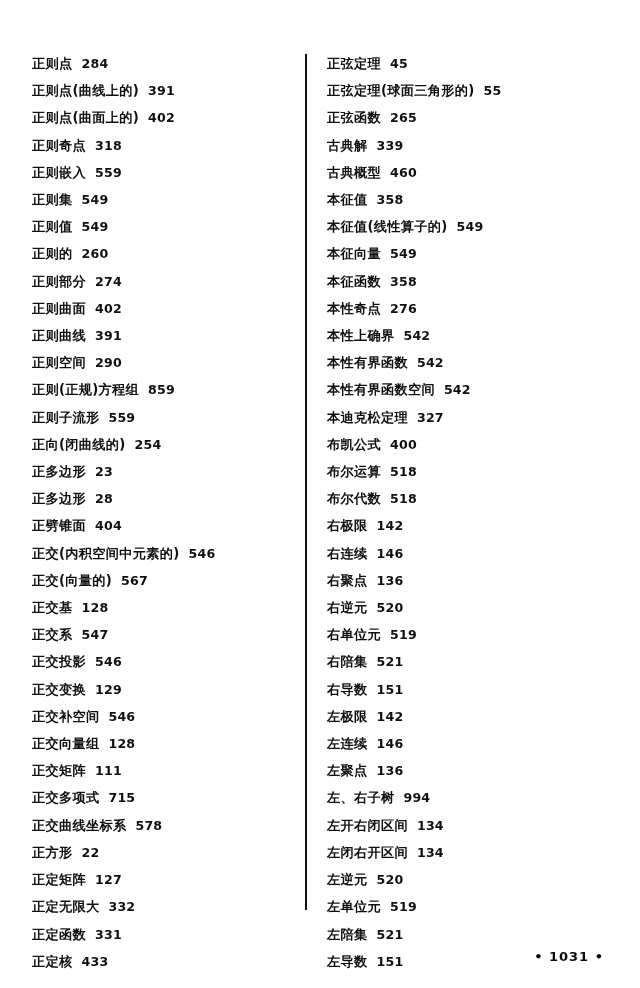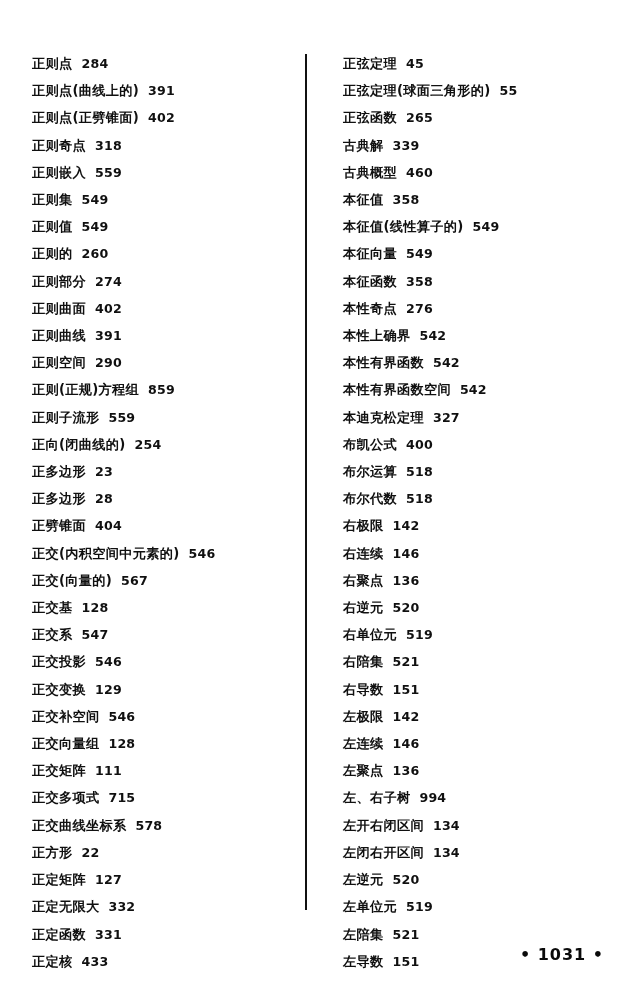--- a/index.html
+++ b/index.html
@@ -41,55 +41,55 @@
   }
   .divider {
     width: 2px;
     background: #111111;
     margin-top: 4px;
     margin-bottom: 60px;
     flex: 0 0 auto;
   }
   .col-right {
     width: 333px;
-    padding-left: 36px;
+    padding-left: 20px;
   }
   .entry {
     font-size: 13.2px;
     line-height: 27.2px;
     white-space: nowrap;
     letter-spacing: 0.3px;
     font-weight: 700;
     color: #101010;
   }
   .entry .num {
     font-family: "DejaVu Sans", "Liberation Sans", sans-serif;
     font-size: 12.6px;
     font-weight: 700;
     margin-left: 9px;
     letter-spacing: 0.2px;
   }
   .pagenum {
     position: absolute;
     right: 36px;
     bottom: 24px;
-    font-size: 16px;
+    font-size: 13px;
     font-weight: 700;
     letter-spacing: 1px;
   }
 </style>
 </head>
 <body>
 
 <div class="page">
   <div class="columns">
     <div class="col col-left" id="left-col">
         <div class="entry"><span>正则点</span><span class="num">284</span></div>
         <div class="entry"><span>正则点(曲线上的)</span><span class="num">391</span></div>
-        <div class="entry"><span>正则点(正劈锥面)</span><span class="num">402</span></div>
+        <div class="entry"><span>正则点(曲面上的)</span><span class="num">402</span></div>
         <div class="entry"><span>正则奇点</span><span class="num">318</span></div>
         <div class="entry"><span>正则嵌入</span><span class="num">559</span></div>
         <div class="entry"><span>正则集</span><span class="num">549</span></div>
         <div class="entry"><span>正则值</span><span class="num">549</span></div>
         <div class="entry"><span>正则的</span><span class="num">260</span></div>
         <div class="entry"><span>正则部分</span><span class="num">274</span></div>
         <div class="entry"><span>正则曲面</span><span class="num">402</span></div>
         <div class="entry"><span>正则曲线</span><span class="num">391</span></div>
         <div class="entry"><span>正则空间</span><span class="num">290</span></div>
         <div class="entry"><span>正则(正规)方程组</span><span class="num">859</span></div>

